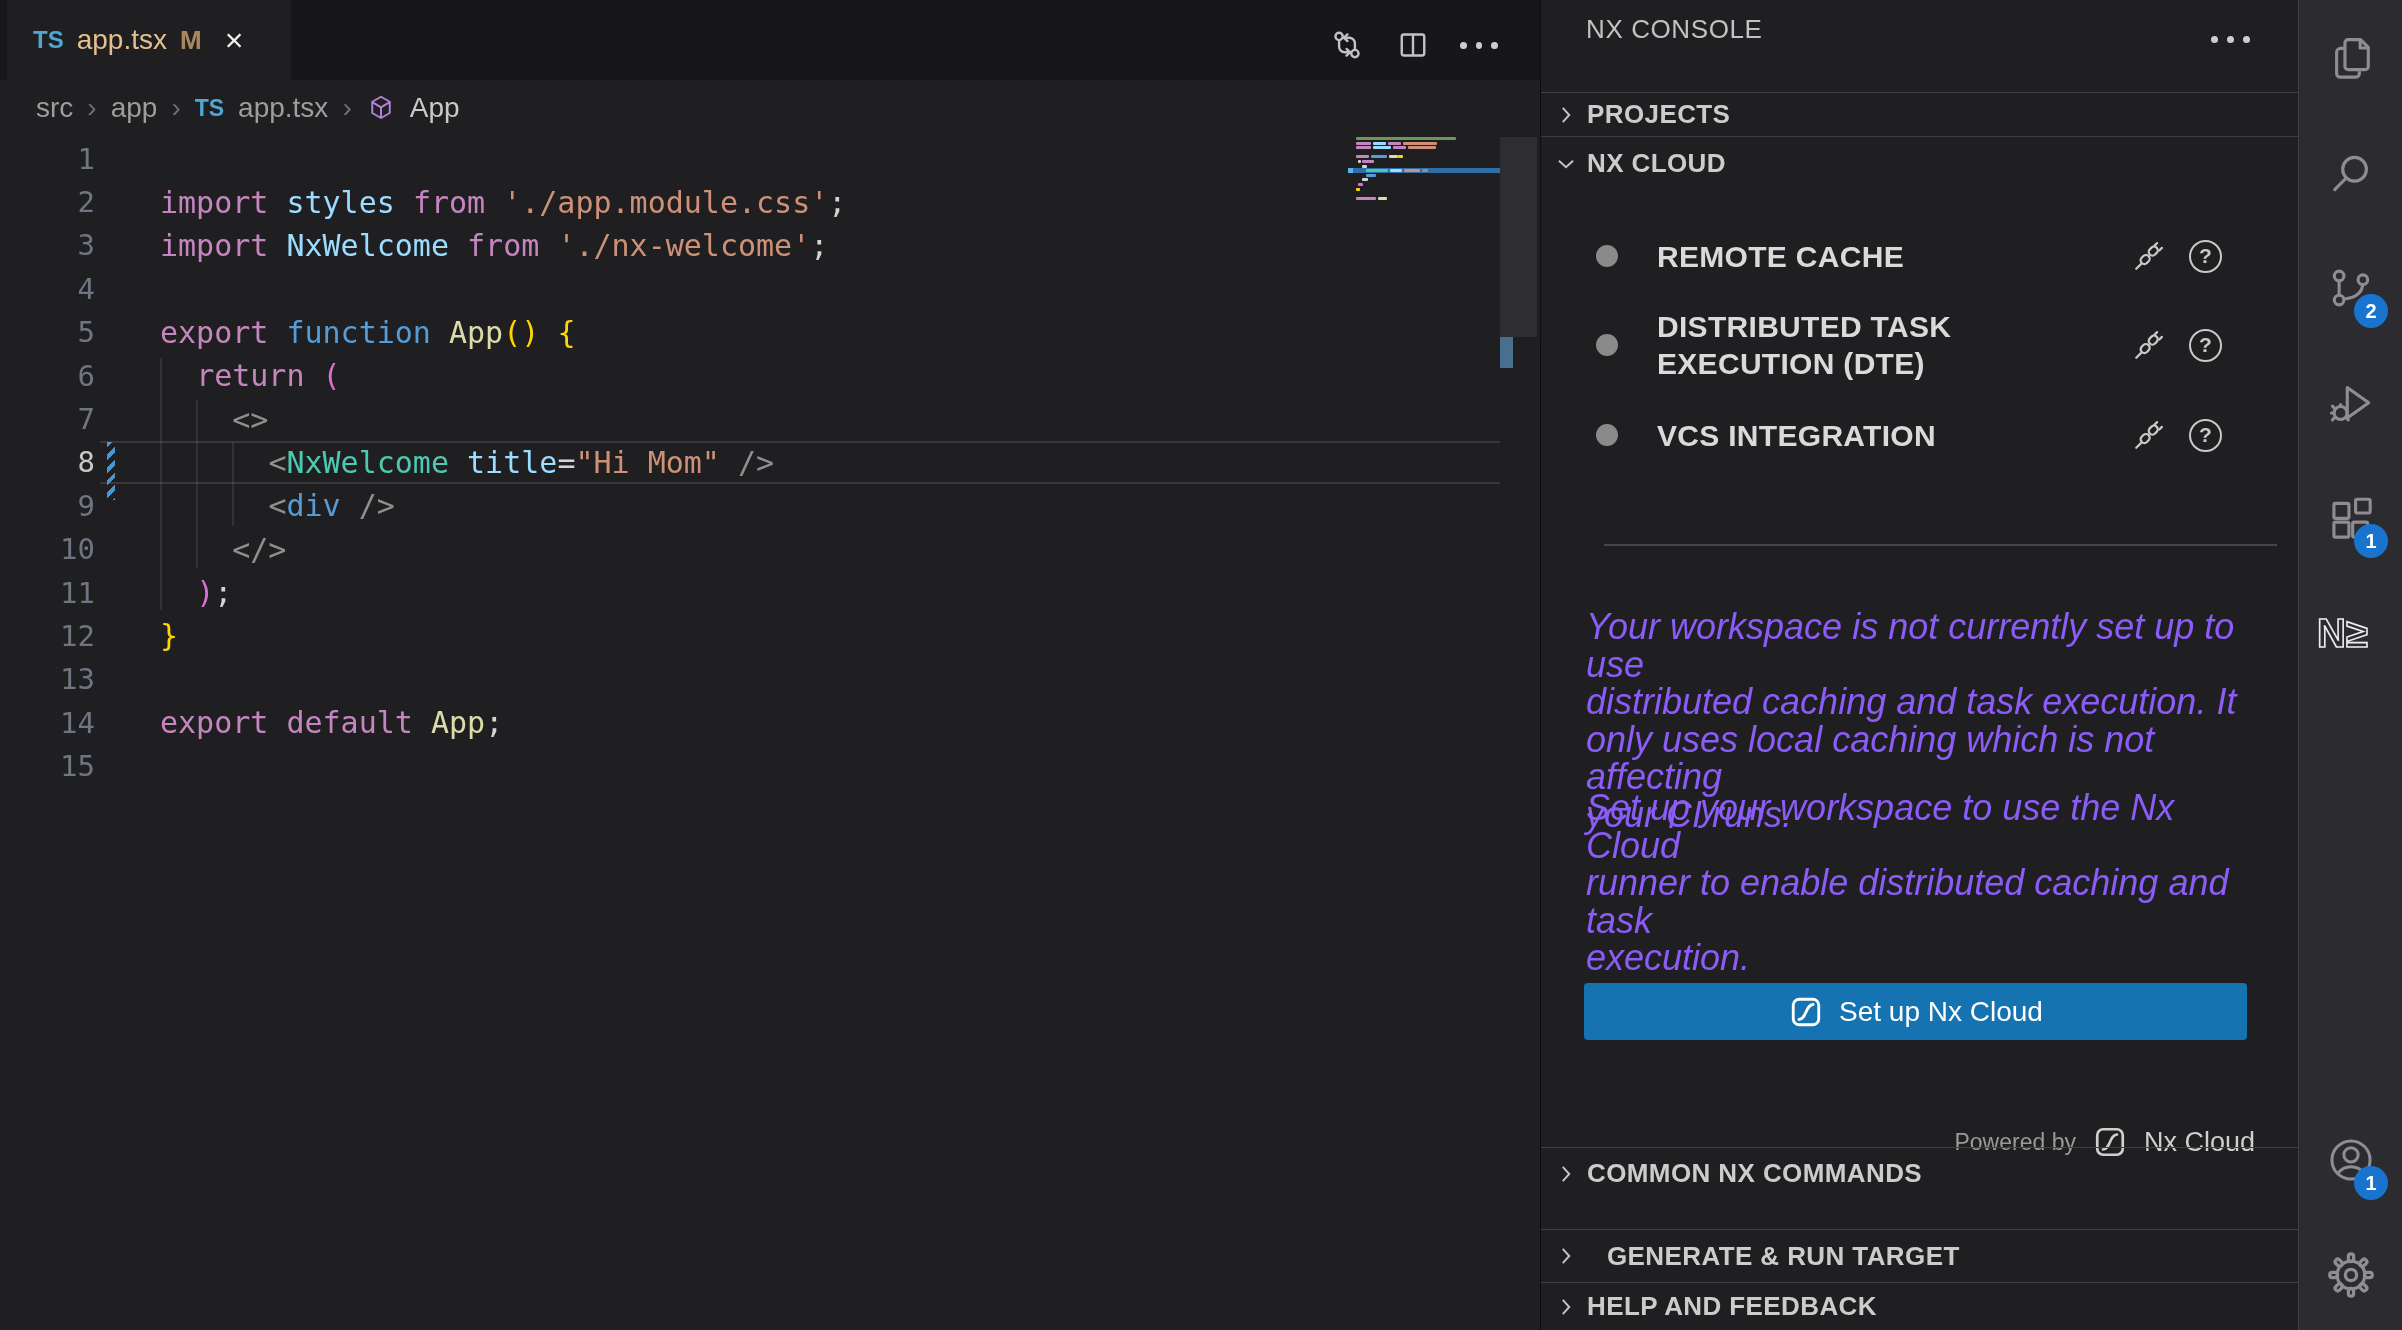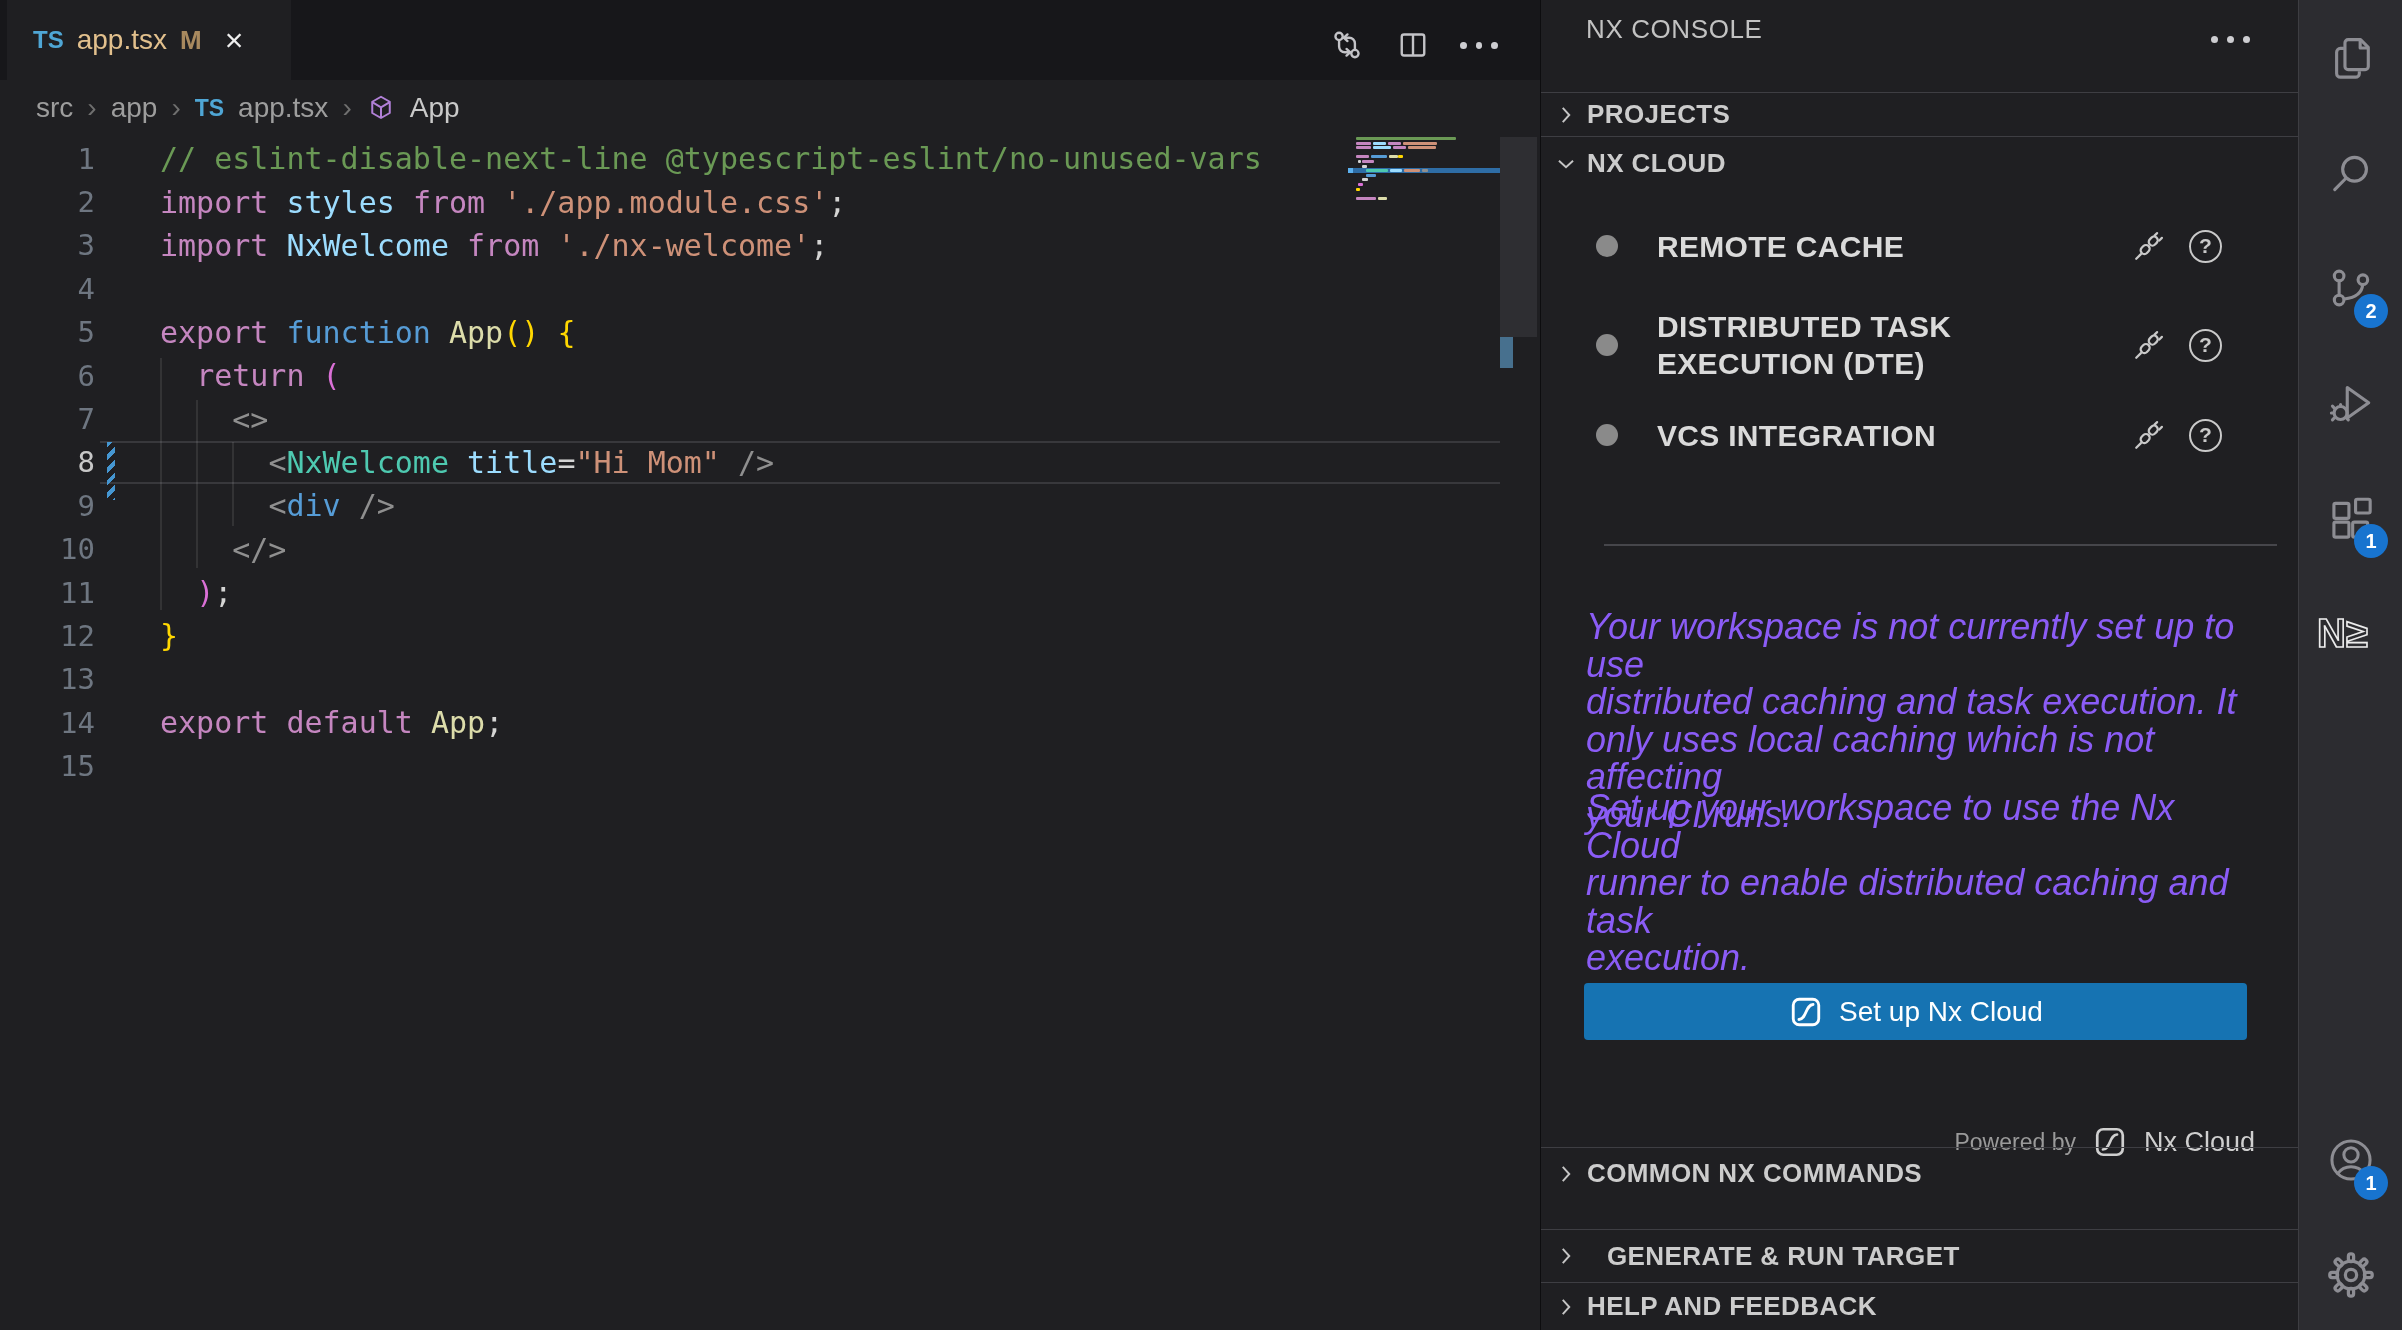--- a/index.html
+++ b/index.html
@@ -146,21 +146,21 @@
     <span style="display:flex;">
       <svg width="30" height="30" viewBox="0 0 24 24" fill="none" stroke="#b180d7" stroke-width="1.6" stroke-linejoin="round">
         <path d="M12 3l7 4v9l-7 4-7-4V7z"></path>
           <path d="M12 11.5 19 7.3M12 11.5V20M12 11.5 5 7.3"></path>
       </svg>
     </span>
     <span class="bc-app-label">App</span>
   </div>
 
   <div class="code-area">
-      <div class="code-line"><span class="ln">1</span><span class="lc"><span class="tk-cmt">// eslint-disable-next-line @typescript-eslint/no-unused-vars</span></span></div>
+      <div class="code-line"><span class="ln">1</span></div>
       <div class="code-line"><span class="ln">2</span><span class="lc"><span class="tk-kw">import</span><span class="tk-pln"> </span><span class="tk-vr">styles</span><span class="tk-pln"> </span><span class="tk-kw">from</span><span class="tk-pln"> </span><span class="tk-str">'./app.module.css'</span><span class="tk-pln">;</span></span></div>
       <div class="code-line"><span class="ln">3</span><span class="lc"><span class="tk-kw">import</span><span class="tk-pln"> </span><span class="tk-vr">NxWelcome</span><span class="tk-pln"> </span><span class="tk-kw">from</span><span class="tk-pln"> </span><span class="tk-str">'./nx-welcome'</span><span class="tk-pln">;</span></span></div>
       <div class="code-line"><span class="ln">4</span><span class="lc"></span></div>
       <div class="code-line"><span class="ln">5</span><span class="lc"><span class="tk-kw">export</span><span class="tk-pln"> </span><span class="tk-kw2">function</span><span class="tk-pln"> </span><span class="tk-fn">App</span><span class="tk-b1">()</span><span class="tk-pln"> </span><span class="tk-b1">{</span></span></div>
       <div class="code-line"><span class="ln">6</span><span class="lc"><span class="tk-pln">  </span><span class="tk-kw">return</span><span class="tk-pln"> </span><span class="tk-b2">(</span></span></div>
       <div class="code-line"><span class="ln">7</span><span class="lc"><span class="tk-pln">    </span><span class="tk-tagb">&lt;&gt;</span></span></div>
       <div class="code-line current modified"><span class="ln">8</span><span class="lc"><span class="tk-pln">      </span><span class="tk-tagb">&lt;</span><span class="tk-type">NxWelcome</span><span class="tk-pln"> </span><span class="tk-attr">title</span><span class="tk-pln">=</span><span class="tk-str">"Hi Mom"</span><span class="tk-pln"> </span><span class="tk-tagb">/&gt;</span></span></div>
       <div class="code-line"><span class="ln">9</span><span class="lc"><span class="tk-pln">      </span><span class="tk-tagb">&lt;</span><span class="tk-kw2">div</span><span class="tk-pln"> </span><span class="tk-tagb">/&gt;</span></span></div>
       <div class="code-line"><span class="ln">10</span><span class="lc"><span class="tk-pln">    </span><span class="tk-tagb">&lt;/&gt;</span></span></div>
       <div class="code-line"><span class="ln">11</span><span class="lc"><span class="tk-pln">  </span><span class="tk-b2">)</span><span class="tk-pln">;</span></span></div>
@@ -223,21 +223,21 @@
     <span class="sect-label">PROJECTS</span>
   </div>
 
   <div class="sect" style="top:136px; height:54px;">
     <svg width="26" height="26" viewBox="0 0 24 24" fill="none" stroke="#c5c5c5" stroke-width="1.8">
         <path d="M5.5 9l6.5 6 6.5-6"></path>
       </svg>
     <span class="sect-label">NX CLOUD</span>
   </div>
 
-  <div class="cloud-row" style="top:226px; height:40px;">
+  <div class="cloud-row" style="top:236px; height:40px;">
     <span class="cloud-dot" style="top:9px;"></span>
     <span class="cloud-label" style="top:2px;">REMOTE CACHE</span>
     <span class="cloud-icons" style="top:2px;">
       <svg width="36" height="36" viewBox="0 0 24 24" fill="none" stroke="#c9c9c9" stroke-width="1.5" stroke-linecap="round">
         <path d="M3.5 20.5l3.1-3.1"></path>
         <rect x="6.2" y="11.9" width="6.4" height="4.9" rx="2.4" transform="rotate(-45 9.4 14.3)"></rect>
         <rect x="11.6" y="6.3" width="6.4" height="4.9" rx="2.4" transform="rotate(-45 14.8 8.7)"></rect>
         <path d="M17.4 3.4l-1.7 1.7M20.6 6.6l-1.7 1.7"></path>
       </svg>
       <span class="help-circle">?</span>

